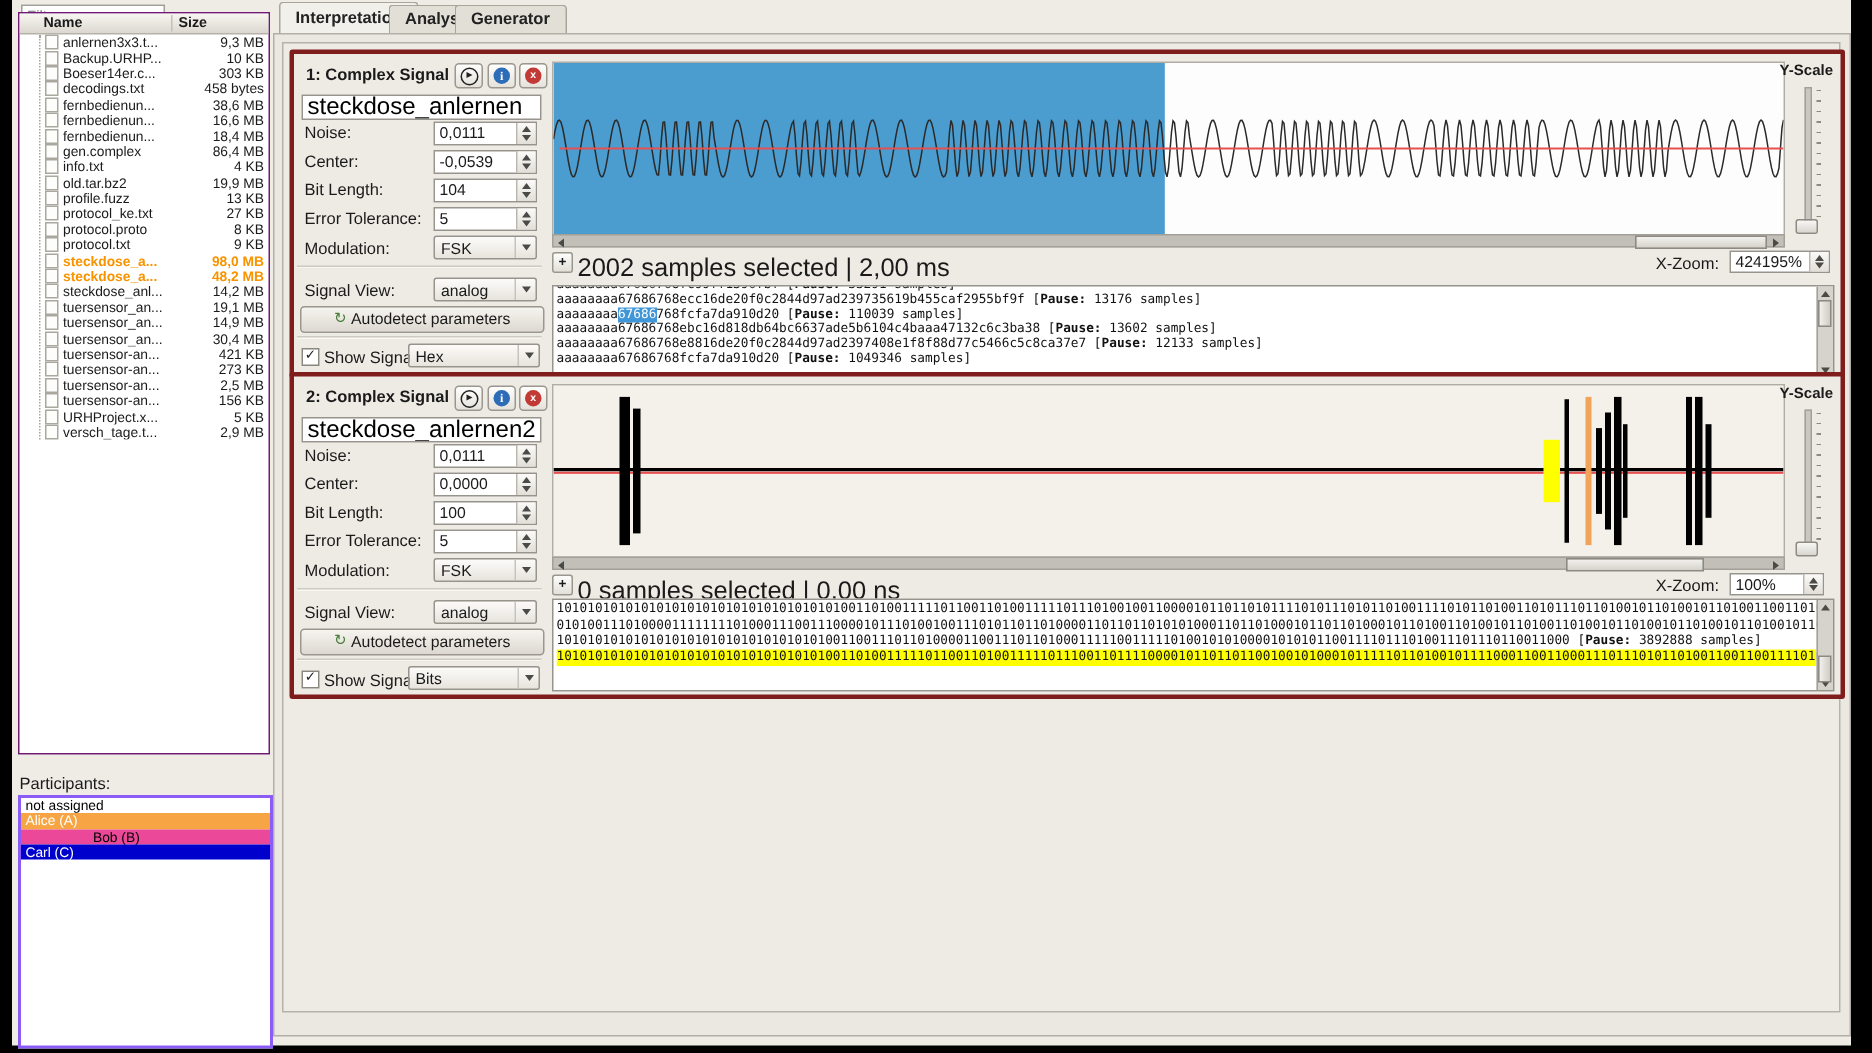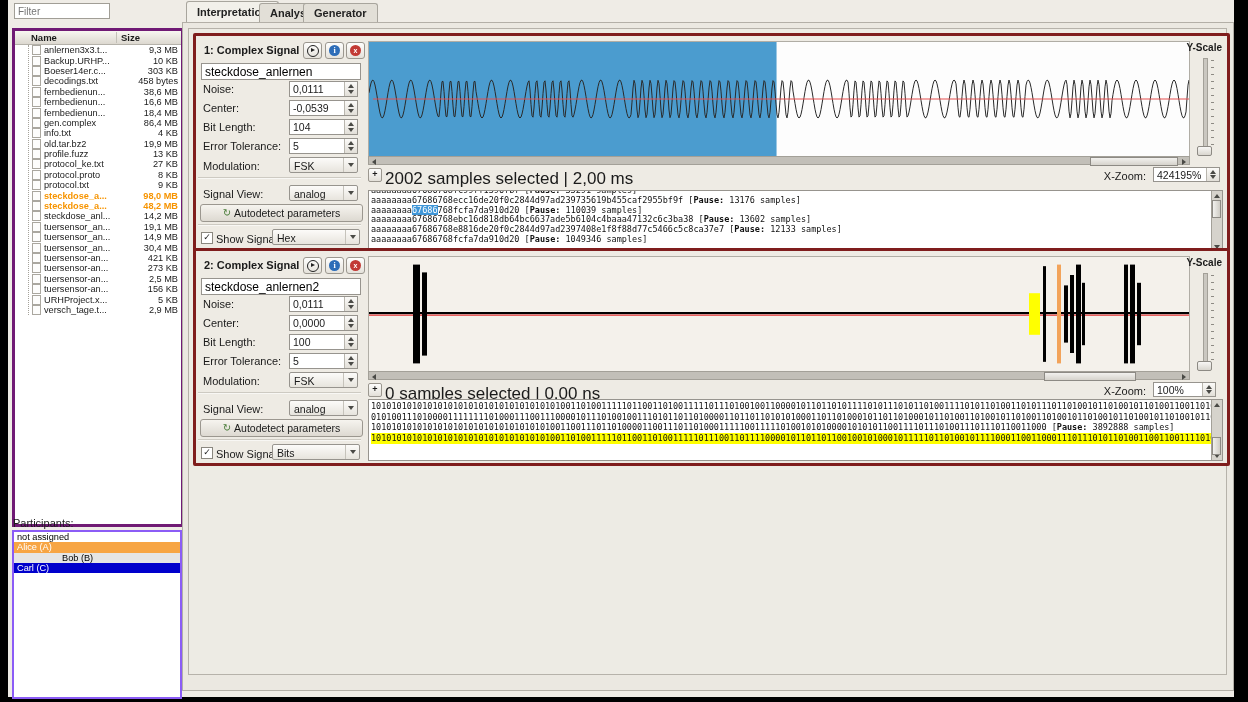--- a/index.html
+++ b/index.html
@@ -2,21 +2,21 @@
 <html><head>
 <meta charset="utf-8">
 <style>
   html,body{margin:0;padding:0;background:#000;}
   #screen{position:relative;width:1248px;height:702px;background:#000;overflow:hidden;
           font-family:"Liberation Sans",sans-serif;color:#1a1a1a;}
   #window{position:absolute;left:8px;top:0;width:1226px;height:697px;background:#efece6;}
   
   #filter-input{position:absolute;left:6px;top:3px;width:88px;height:12px;border:1px solid #a19e96;
     background:#fff;font:10px "Liberation Sans",sans-serif;padding:1px 3px;color:#333;}
-  #tree{position:absolute;left:4px;top:28px;width:166px;height:493px;background:#fff;border:3px solid #701a75;overflow:hidden;}
+  #tree{position:absolute;left:4px;top:8px;width:166px;height:493px;background:#fff;border:1px solid #701a75;overflow:hidden;}
   .tree-head{height:13px;display:flex;background:linear-gradient(#f8f6f1,#dcd8d0);border-bottom:1px solid #b5b2aa;
     font-size:9.5px;font-weight:600;align-items:center;}
   .th-name{flex:1;padding-left:16px;}
   .th-size{width:60px;border-left:1px solid #c3c0b8;padding-left:4px;}
   .frow{height:10.4px;display:flex;align-items:center;font-size:9.2px;line-height:10px;position:relative;}
   .fguide{position:absolute;left:13px;top:14px;width:1px;height:270px;border-left:1px dotted #a5a29a;}
   .ficon{width:7px;height:8px;background:#fdfdfc;border:1px solid #aaa79f;margin:0 3px 0 17px;flex:none;}
   .fname{flex:1;white-space:nowrap;overflow:hidden;}
   .fsize{width:58px;text-align:right;padding-right:3px;white-space:nowrap;}
   .hl{color:#f79400;font-weight:bold;}
@@ -35,21 +35,21 @@
   .toolbtn{position:absolute;top:6px;width:17px;height:15px;border:1px solid #9b978f;border-radius:3px;
     background:linear-gradient(#fefefd,#e5e2db);display:flex;align-items:center;justify-content:center;}
   .ic-play{width:10px;height:10px;border:1px solid #222;border-radius:50%;position:relative;}
   .ic-play::after{content:"";position:absolute;left:3px;top:2.5px;width:0;height:0;
     border-left:4px solid #222;border-top:2.5px solid transparent;border-bottom:2.5px solid transparent;}
   .ic-info{width:11px;height:11px;border-radius:50%;background:#2d6db8;color:#fff;
     font:bold 8px "Liberation Serif",serif;display:flex;align-items:center;justify-content:center;}
   .ic-close{width:11px;height:11px;border-radius:50%;background:#c23a35;color:#fff;
     font:bold 7px "Liberation Sans",sans-serif;display:flex;align-items:center;justify-content:center;}
   .namefield{position:absolute;left:5px;top:27px;width:152px;height:13px;border:1px solid #97948e;background:#fff;
-    font-size:12px;padding:1px 3px;}
+    font-size:16px;padding:1px 3px;}
   .flabel{position:absolute;left:7px;font-size:11px;white-space:nowrap;}
   .spin{position:absolute;width:69px;height:16px;background:#fff;border:1px solid #97948e;display:flex;box-sizing:border-box;}
   .spinval{flex:1;font-size:10.5px;padding:1px 3px;white-space:nowrap;overflow:hidden;}
   .spinbtns{width:12px;border-left:1px solid #b9b6ae;background:linear-gradient(#fbfaf8,#e2dfd8);
     display:flex;flex-direction:column;align-items:center;justify-content:space-evenly;}
   .aru{width:0;height:0;border-left:3px solid transparent;border-right:3px solid transparent;border-bottom:4px solid #4a4a46;}
   .ard{width:0;height:0;border-left:3px solid transparent;border-right:3px solid transparent;border-top:4px solid #4a4a46;}
   .arl{width:0;height:0;border-top:3px solid transparent;border-bottom:3px solid transparent;border-right:4px solid #4a4a46;}
   .arr{width:0;height:0;border-top:3px solid transparent;border-bottom:3px solid transparent;border-left:4px solid #4a4a46;}
   .combo{position:absolute;height:16px;background:linear-gradient(#fcfbf9,#e7e4dd);border:1px solid #97948e;
@@ -235,21 +235,21 @@
             <span class="fname">versch_tage.t...</span>
             <span class="fsize">2,9 MB</span>
           </div>
         </div>
     </div>
     <div id="participants-label">Participants:</div>
     <div id="plist">
       <div id="participant-rows">
           <div class="prow" style="background: rgb(255, 255, 255); color: rgb(0, 0, 0);">not assigned</div>
           <div class="prow" style="background: rgb(247, 165, 68); color: rgb(255, 255, 255);">Alice (A)</div>
-          <div class="prow" style="background: #e5e5e5; color: rgb(0, 0, 0); padding-left: 48px;">Bob (B)</div>
+          <div class="prow" style="background: #ec4899; color: rgb(0, 0, 0); padding-left: 48px;">Bob (B)</div>
           <div class="prow" style="background: rgb(0, 0, 204); color: rgb(255, 255, 255);">Carl (C)</div>
         </div>
     </div>
 
     <div class="tab active" style="left:178px;top:1px;height:20px;">
       <span>Interpretation</span>
     </div>
     <div class="tab" style="left:251px;top:3px;height:18px;">
       <span>Analysis</span>
     </div>

